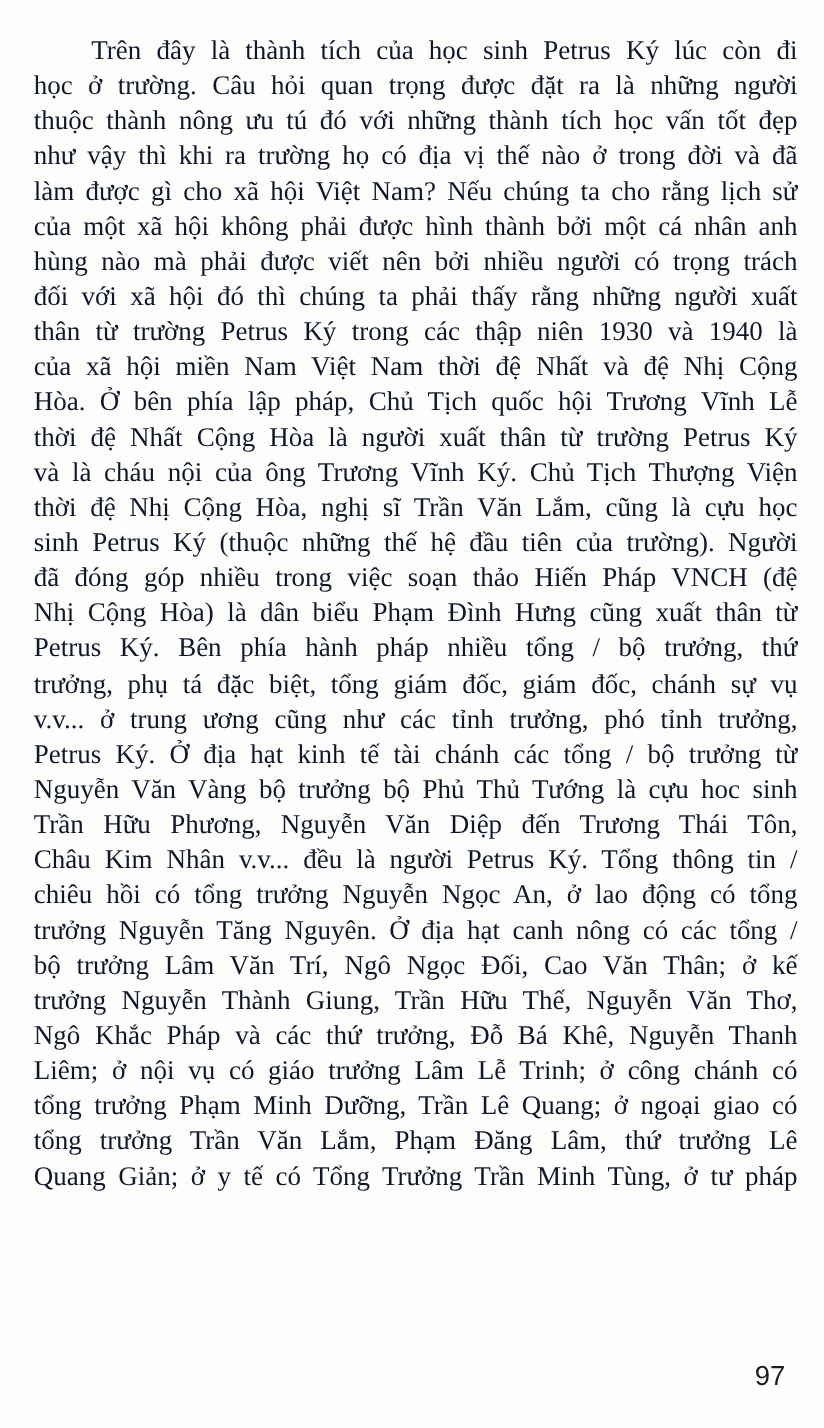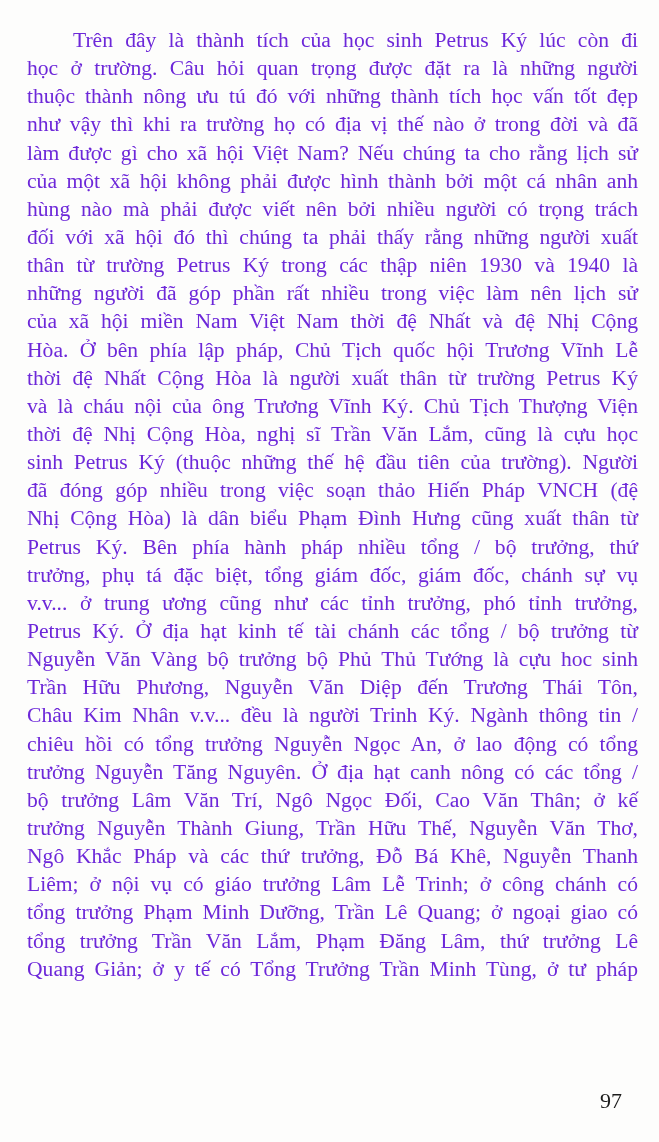--- a/index.html
+++ b/index.html
@@ -6,66 +6,65 @@
   body { width: 659px; height: 1142px; position: relative; overflow: hidden; }
   .page {
     position: absolute; left: 0; top: 0; width: 659px; height: 1142px;
     background: #fdfdfc;
   }
   .text-block {
     position: absolute; left: 27px; top: 26px; width: 611px;
     font-family: "Liberation Serif", "DejaVu Serif", serif;
     font-size: 21.6px;
     line-height: 28.15px;
-    color: #6d28d9;
+    color: #0f172a;
   }
   .line {
     display: block; white-space: nowrap;
     text-align: justify; text-align-last: justify;
     height: 28.15px;
   }
   .line.first { padding-left: 46px; }
   .line.last { text-align-last: justify; }
   .page-number {
     position: absolute; left: 600px; top: 1088px; width: 32px;
-    text-align: left;
-    font-family: Liberation Serif, serif;
+    text-align: center;
+    font-family: Liberation Sans, sans-serif;
     font-size: 22px; color: #1c1c1c;
   }
 </style>
 </head>
 <body>
 
 <div class="page">
   <div class="text-block">
     <span class="line first">Trên đây là thành tích của học sinh Petrus Ký lúc còn đi</span>
     <span class="line">học ở trường. Câu hỏi quan trọng được đặt ra là những người</span>
     <span class="line">thuộc thành nông ưu tú đó với những thành tích học vấn tốt đẹp</span>
     <span class="line">như vậy thì khi ra trường họ có địa vị thế nào ở trong đời và đã</span>
     <span class="line">làm được gì cho xã hội Việt Nam? Nếu chúng ta cho rằng lịch sử</span>
     <span class="line">của một xã hội không phải được hình thành bởi một cá nhân anh</span>
     <span class="line">hùng nào mà phải được viết nên bởi nhiều người có trọng trách</span>
     <span class="line">đối với xã hội đó thì chúng ta phải thấy rằng những người xuất</span>
     <span class="line">thân từ trường Petrus Ký trong các thập niên 1930 và 1940 là</span>
-    <span class="line">những người đã góp phần rất nhiều trong việc làm nên lịch sử</span>
     <span class="line">của xã hội miền Nam Việt Nam thời đệ Nhất và đệ Nhị Cộng</span>
     <span class="line">Hòa. Ở bên phía lập pháp, Chủ Tịch quốc hội Trương Vĩnh Lễ</span>
     <span class="line">thời đệ Nhất Cộng Hòa là người xuất thân từ trường Petrus Ký</span>
     <span class="line">và là cháu nội của ông Trương Vĩnh Ký. Chủ Tịch Thượng Viện</span>
     <span class="line">thời đệ Nhị Cộng Hòa, nghị sĩ Trần Văn Lắm, cũng là cựu học</span>
     <span class="line">sinh Petrus Ký (thuộc những thế hệ đầu tiên của trường). Người</span>
     <span class="line">đã đóng góp nhiều trong việc soạn thảo Hiến Pháp VNCH (đệ</span>
     <span class="line">Nhị Cộng Hòa) là dân biểu Phạm Đình Hưng cũng xuất thân từ</span>
     <span class="line">Petrus Ký. Bên phía hành pháp nhiều tổng / bộ trưởng, thứ</span>
     <span class="line">trưởng, phụ tá đặc biệt, tổng giám đốc, giám đốc, chánh sự vụ</span>
     <span class="line">v.v... ở trung ương cũng như các tỉnh trưởng, phó tỉnh trưởng,</span>
     <span class="line">Petrus Ký. Ở địa hạt kinh tế tài chánh các tổng / bộ trưởng từ</span>
     <span class="line">Nguyễn Văn Vàng bộ trưởng bộ Phủ Thủ Tướng là cựu hoc sinh</span>
     <span class="line">Trần Hữu Phương, Nguyễn Văn Diệp đến Trương Thái Tôn,</span>
-    <span class="line">Châu Kim Nhân v.v... đều là người Trinh Ký. Ngành thông tin /</span>
+    <span class="line">Châu Kim Nhân v.v... đều là người Petrus Ký. Tổng thông tin /</span>
     <span class="line">chiêu hồi có tổng trưởng Nguyễn Ngọc An, ở lao động có tổng</span>
     <span class="line">trưởng Nguyễn Tăng Nguyên. Ở địa hạt canh nông có các tổng /</span>
     <span class="line">bộ trưởng Lâm Văn Trí, Ngô Ngọc Đối, Cao Văn Thân; ở kế</span>
     <span class="line">trưởng Nguyễn Thành Giung, Trần Hữu Thế, Nguyễn Văn Thơ,</span>
     <span class="line">Ngô Khắc Pháp và các thứ trưởng, Đỗ Bá Khê, Nguyễn Thanh</span>
     <span class="line">Liêm; ở nội vụ có giáo trưởng Lâm Lễ Trinh; ở công chánh có</span>
     <span class="line">tổng trưởng Phạm Minh Dưỡng, Trần Lê Quang; ở ngoại giao có</span>
     <span class="line">tổng trưởng Trần Văn Lắm, Phạm Đăng Lâm, thứ trưởng Lê</span>
     <span class="line last">Quang Giản; ở y tế có Tổng Trưởng Trần Minh Tùng, ở tư pháp</span>
   </div>

